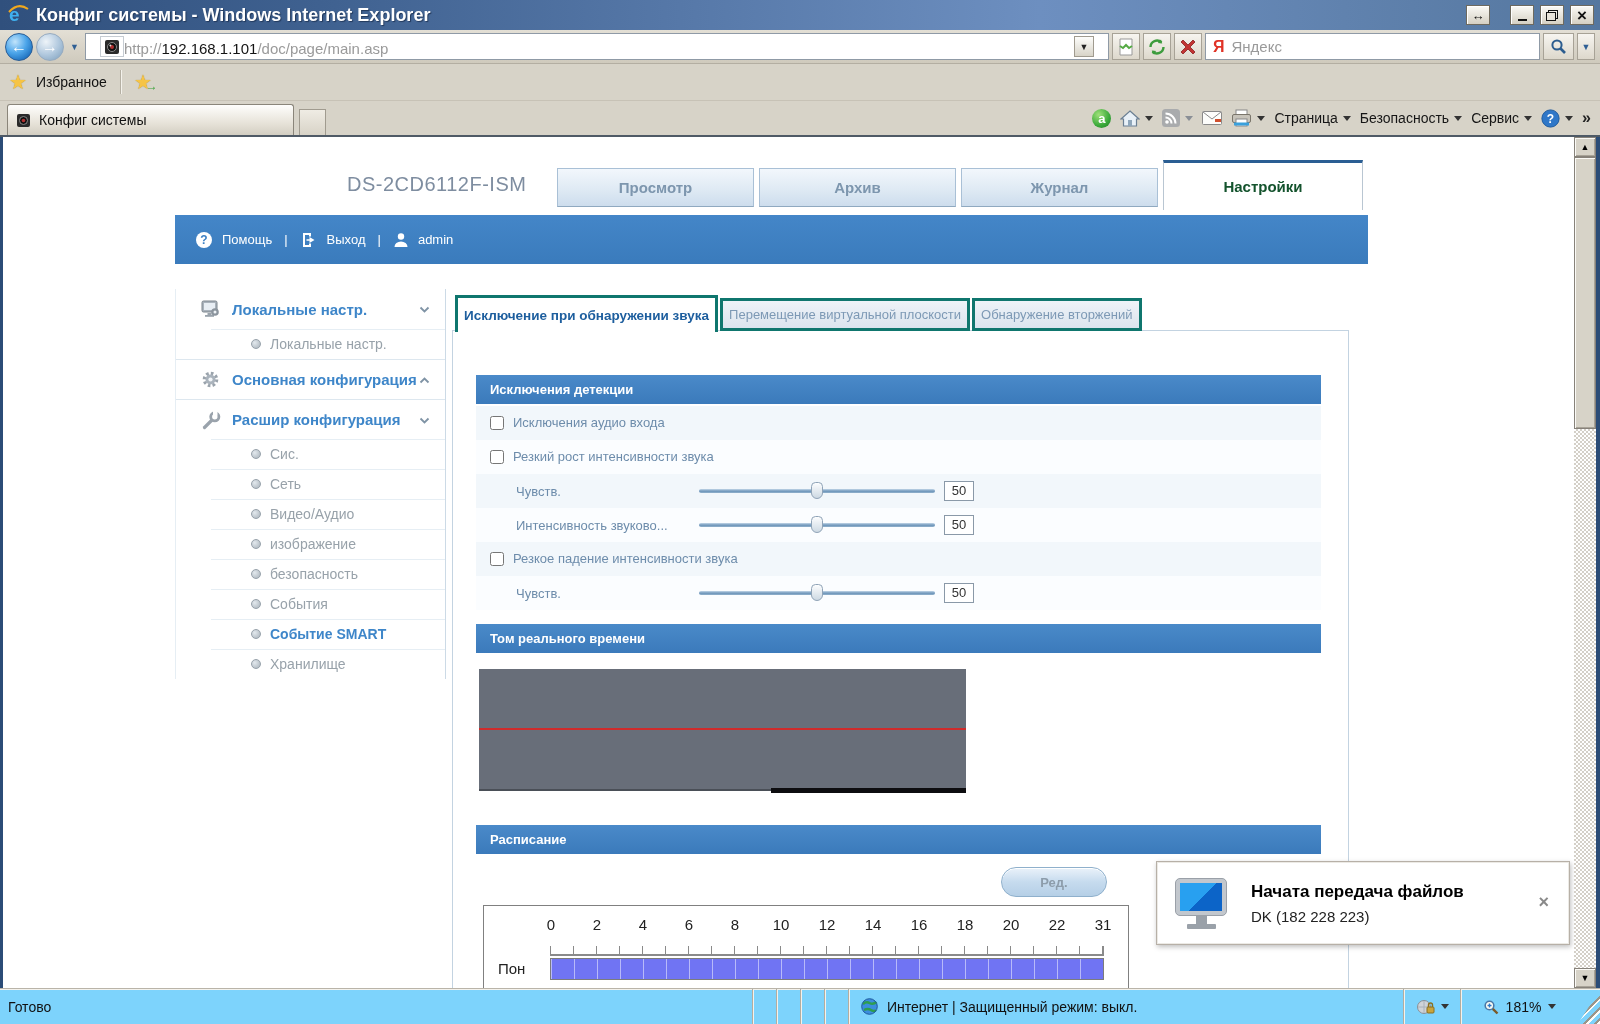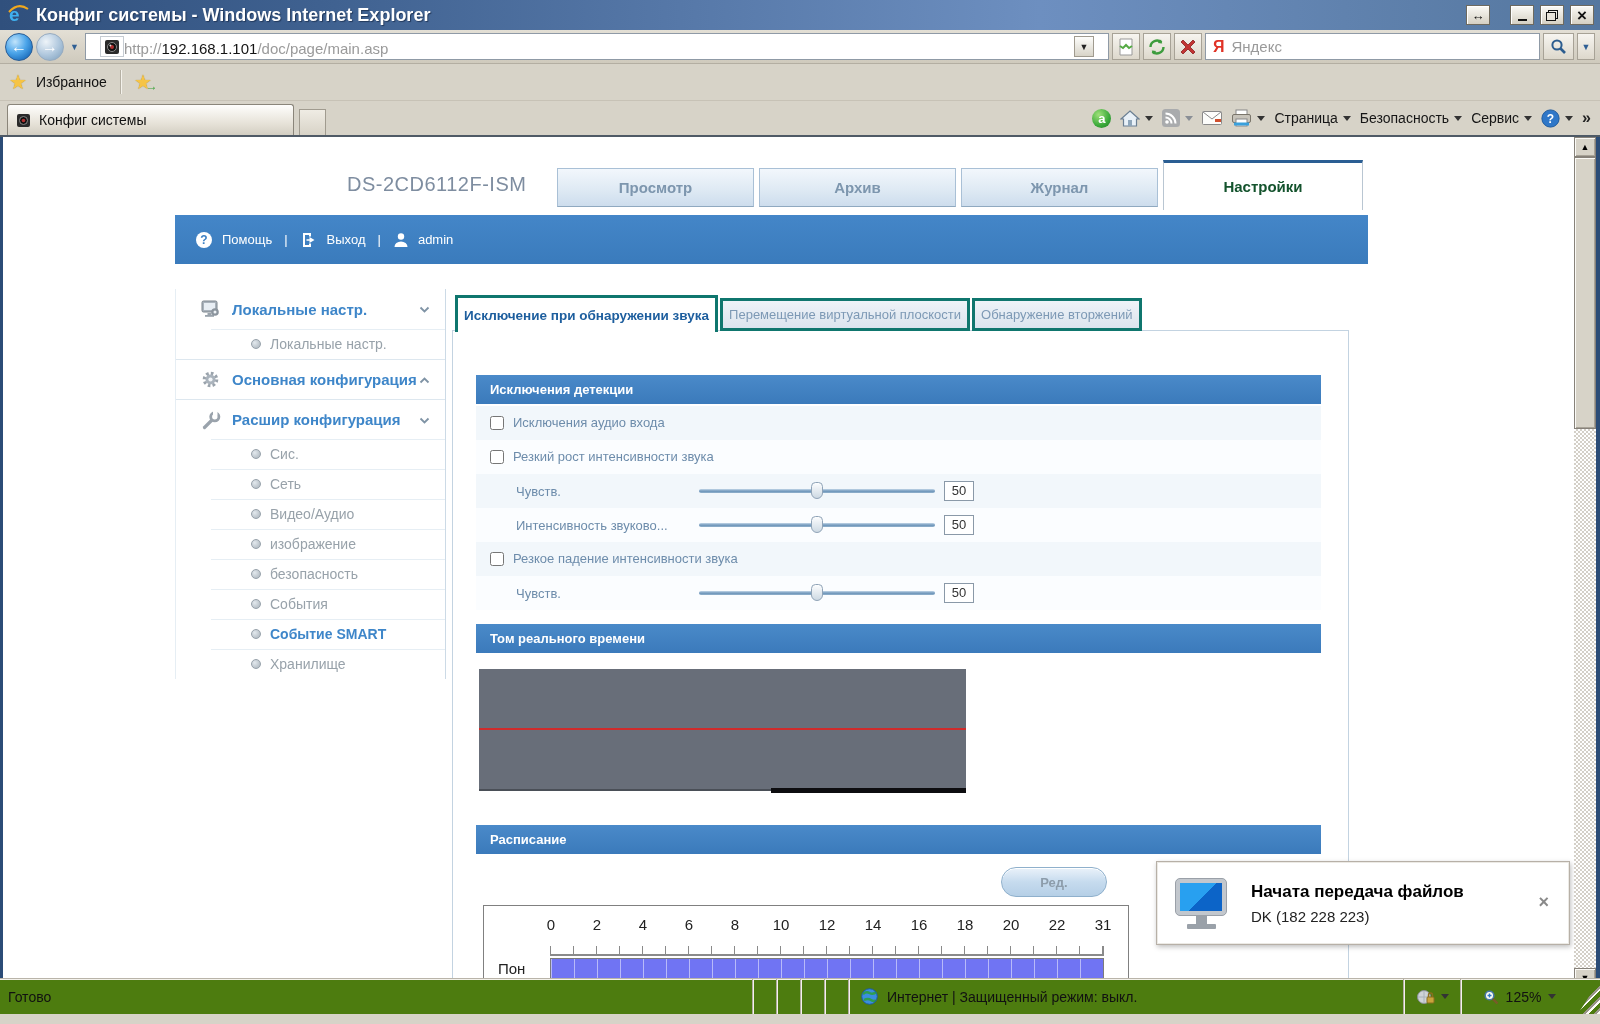--- a/index.html
+++ b/index.html
@@ -149,21 +149,21 @@
 .vtrack{position:absolute;left:0;right:0;top:20px;bottom:20px;background-color:#fff;
  background-image:linear-gradient(45deg,#d4d0c8 25%,transparent 25%,transparent 75%,#d4d0c8 75%),
  linear-gradient(45deg,#d4d0c8 25%,transparent 25%,transparent 75%,#d4d0c8 75%);background-size:4px 4px;background-position:0 0,2px 2px}
 .vbtn{position:absolute;left:0;width:22px;height:20px;background:#d7d3c8;border:1px solid #87827a;
  box-shadow:inset 1px 1px 0 #fbfaf6,inset -1px -1px 0 #a8a398;display:flex;align-items:center;justify-content:center;font-size:9px;color:#000}
 .vup{top:0}.vdown{bottom:0}
 .vthumb{position:absolute;left:0;top:20px;width:22px;height:272px;background:#d7d3c8;border:1px solid #87827a;
  box-shadow:inset 1px 1px 0 #fbfaf6,inset -1px -1px 0 #a8a398}
 
 
-.statusbar{position:absolute;left:0;right:0;bottom:10px;height:36px;background:#4d7c0f;border-top:1px solid #b9b4a9;
+.statusbar{position:absolute;left:0;right:0;bottom:0;height:36px;background:#7dd3fc;border-top:1px solid #b9b4a9;
  box-shadow:inset 0 1px 0 #f4f2ec;display:flex;align-items:stretch;font-size:14px;color:#111}
 .sb-ready{flex:1;display:flex;align-items:center;padding-left:8px}
 .sb-pane{border-left:1px solid #b2ada1;box-shadow:inset 1px 0 0 #f4f2ec;display:flex;align-items:center}
 .sb-sm{width:24px}
 .sb-zone{width:555px;gap:9px;padding-left:12px}
 .sb-view{width:57px;justify-content:center;gap:5px}
 .sb-zoom{width:118px;justify-content:center;gap:7px}
 .sb-grip{width:22px;background:repeating-linear-gradient(135deg,transparent 0 4px,#9a958a 4px 6px,#fdfcf8 6px 8px);
  clip-path:polygon(100% 0,100% 100%,0 100%)}
 </style>
@@ -573,18 +573,18 @@
       <span class="tri"></span>
     </div>
     <div class="sb-pane sb-zoom">
       <span style="display:flex">
           <svg width="16" height="16" viewBox="0 0 16 16">
             <circle cx="6.5" cy="6.5" r="4.3" fill="#fffef4" stroke="#4a78a8" stroke-width="1.6"></circle>
             <path d="M4.5 6.5 h4 M6.5 4.5 v4" stroke="#2f77c8" stroke-width="1.4"></path>
             <path d="M9.8 9.8 L14.5 14.5" stroke="#7a5a2a" stroke-width="2.4"></path>
           </svg>
         </span>
-      <span>125%</span>
+      <span>181%</span>
       <span class="tri"></span>
     </div>
     <div class="sb-grip"></div>
   </div>
 </div>
 
 </body></html>

